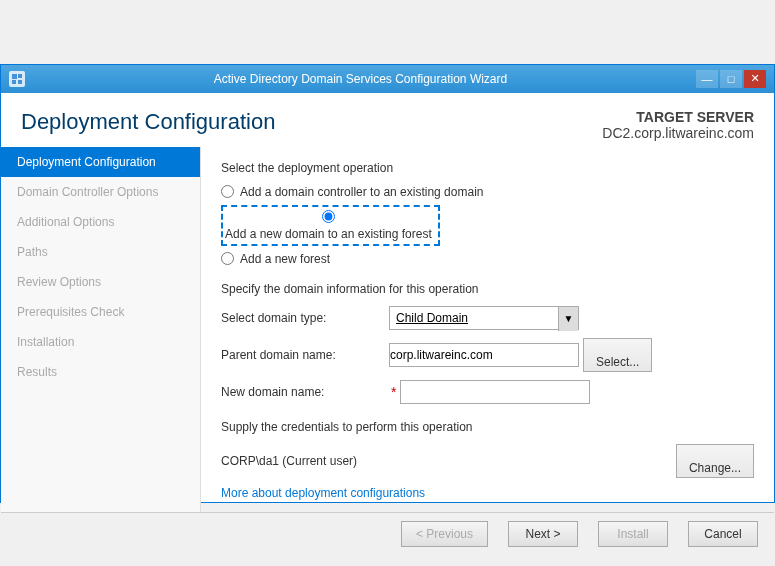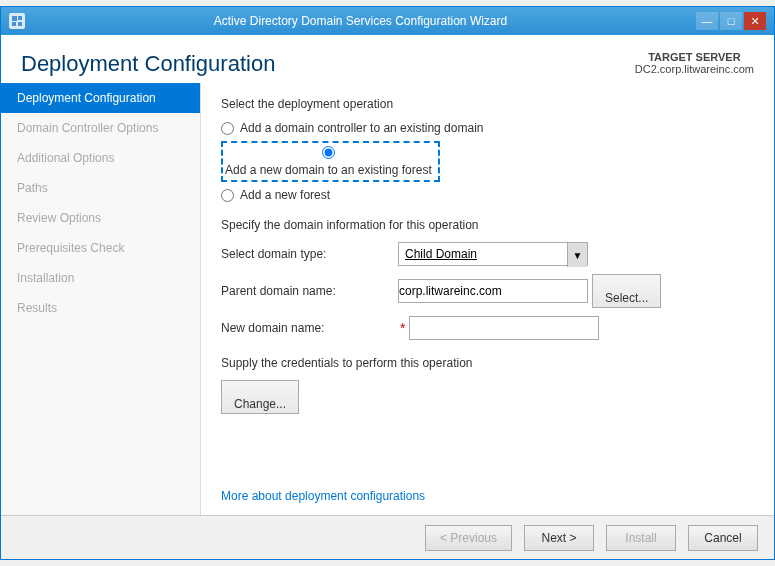--- a/index.html
+++ b/index.html
@@ -9,21 +9,21 @@
       background: #f0f0f0;
       display: flex;
       justify-content: center;
       align-items: center;
       width: 775px;
       height: 566px;
       overflow: hidden;
     }
     .window {
       width: 775px;
-      height: 554px;
+      height: 439px;
       border: 1px solid #0078d7;
       display: flex;
       flex-direction: column;
       background: #fff;
     }
     .title-bar {
       background: linear-gradient(to bottom, #4da6e0, #2b8fd4);
       height: 28px;
       display: flex;
       align-items: center;
@@ -64,22 +64,22 @@
       align-items: center;
       justify-content: center;
     }
     .title-btn.close { background: #c0392b; }
     .page-title {
       font-size: 22px;
       font-weight: 300;
       color: #003d6b;
     }
     .target-server {
-      text-align: center;
-      font-size: 11px;
+      text-align: right;
+      font-size: 14px;
       color: #444;
     }
     .target-server-label {
       font-weight: bold;
       display: block;
     }
 
     
     .sidebar {
       width: 200px;
@@ -145,21 +145,21 @@
       flex-direction: column;
     }
 
     .domain-info-section {
       margin-top: 16px;
     }
     .form-row {
       display: flex;
       align-items: center;
       margin-bottom: 8px;
-      gap: 17px;
+      gap: 8px;
     }
     .form-label {
       width: 160px;
       font-size: 12px;
       color: #333;
       flex-shrink: 0;
     }
     .form-control {
       display: flex;
       align-items: center;
@@ -223,21 +223,21 @@
 
     
     .footer {
       height: 44px;
       background: #f0f0f0;
       border-top: 1px solid #ccc;
       display: flex;
       align-items: center;
       justify-content: flex-end;
       padding: 0 16px;
-      gap: 12px;
+      gap: 20px;
       flex-shrink: 0;
     }
     .footer-btn {
       height: 26px;
       min-width: 70px;
       padding: 0 14px;
       border: 1px solid #aaa;
       background: linear-gradient(to bottom, #f5f5f5, #e0e0e0);
       font-size: 12px;
       cursor: pointer;
@@ -374,20 +374,21 @@
               <div class="form-control">
                 <span class="required-star">*</span>
                 <input class="text-input" type="text" style="">
               </div>
             </div>
           </div>
 
           <div class="credentials-section">
             <p class="section-title">Supply the credentials to perform this operation</p>
             <div class="credentials-row">
+              <span class="credentials-user">CORP\da1 (Current user)</span>
               <button class="btn">Change...</button>
             </div>
           </div>
         </div>
 
         <a href="#" class="link-text">More about deployment configurations</a>
       </div>
     </div>
   </div>
 

